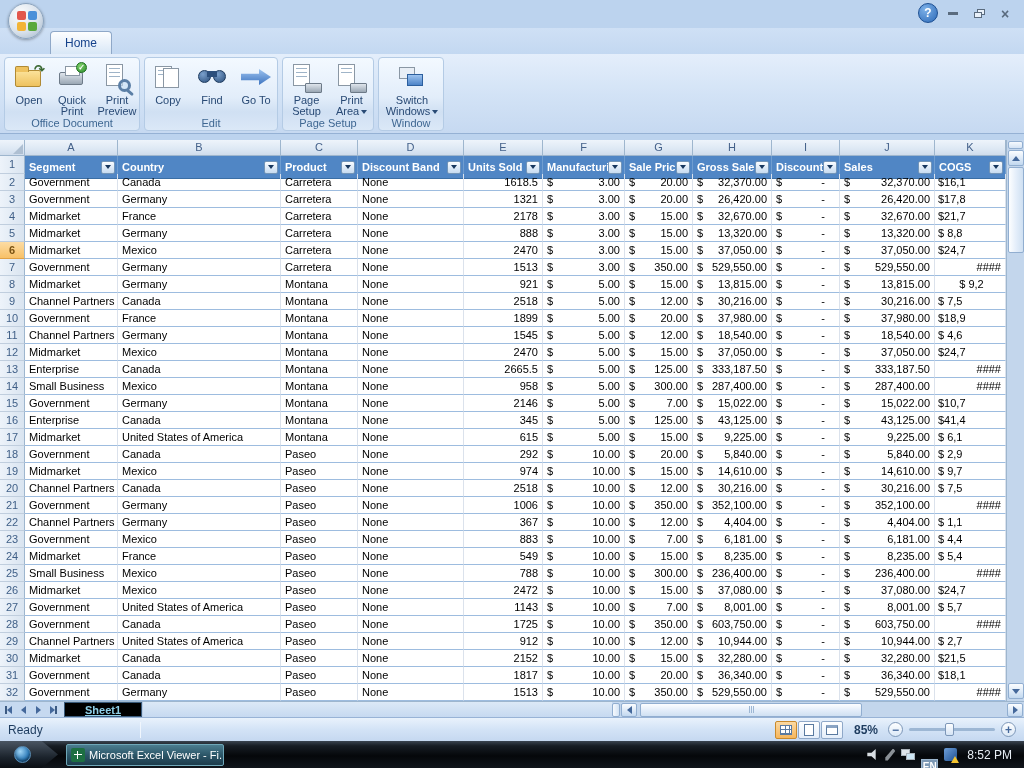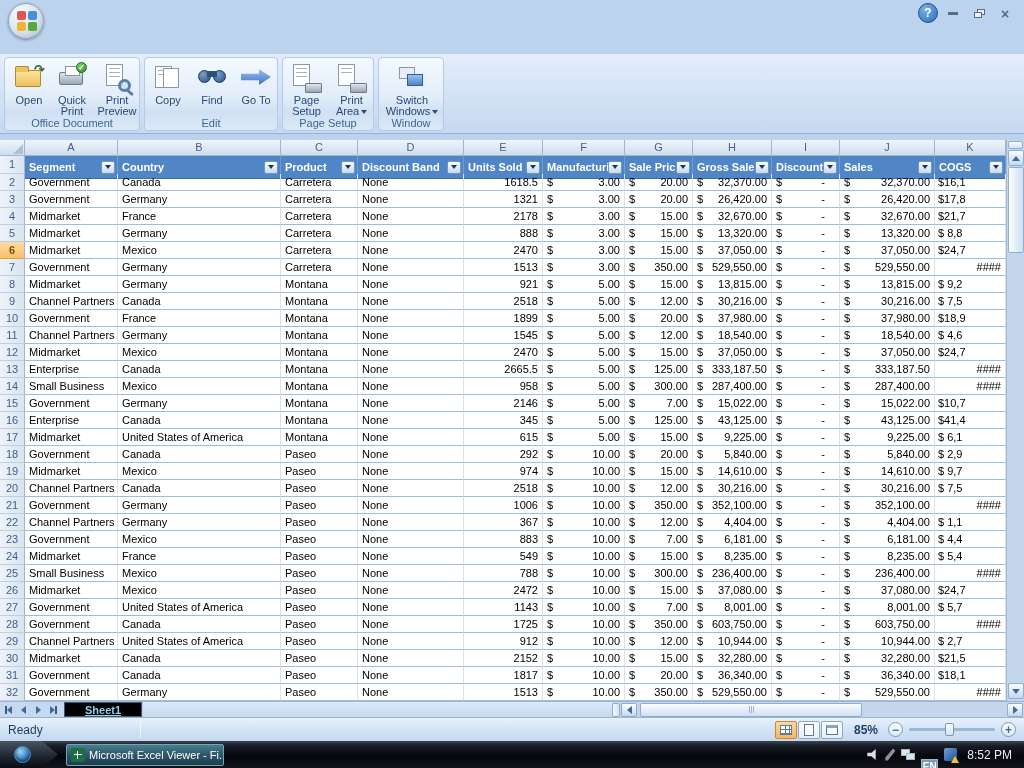--- a/index.html
+++ b/index.html
@@ -202,20 +202,23 @@
 
 <div id="screen">
 
   <div id="office-orb">
     <span class="orb-sq" style="left:8px;top:7px;background:#e2574c"></span>
     <span class="orb-sq" style="left:19px;top:7px;background:#4a90d9"></span>
     <span class="orb-sq" style="left:8px;top:18px;background:#f2b437"></span>
     <span class="orb-sq" style="left:19px;top:18px;background:#5aa83c"></span>
   </div>
 
+  <div id="tabstrip">
+    <div id="home-tab">Home</div>
+  </div>
   <div id="help-btn">?</div>
   <div class="winctl" id="min-btn">
       <span class="glyph-min"></span>
     </div>
   <div class="winctl" id="restore-btn">
     <span class="glyph-restore">
         <span class="b b1"></span>
         <span class="b b2"></span>
       </span>
   </div>
@@ -495,21 +498,21 @@
         <div class="gc ctext" style="width: 93px;">Midmarket</div>
         <div class="gc ctext" style="width: 163px;">Germany</div>
         <div class="gc ctext" style="width: 77px;">Montana</div>
         <div class="gc ctext" style="width: 106px;">None</div>
         <div class="gc cnum" style="width: 79px;">921</div>
         <div class="gc cacct" style="width: 82px;"><span>$</span><span>5.00</span></div>
         <div class="gc cacct" style="width: 68px;"><span>$</span><span>15.00</span></div>
         <div class="gc cacct" style="width: 79px;"><span>$</span><span>13,815.00</span></div>
         <div class="gc cdash" style="width: 68px;"><span>$</span><span>-</span></div>
         <div class="gc cacct" style="width: 95px;"><span>$</span><span>13,815.00</span></div>
-        <div class="gc ccogs" style="width: 71px;">$ 9,2</div>
+        <div class="gc ccogs" style="width: 71px; text-align: center;">$ 9,2</div>
       </div>
       <div class="grow drow">
         <div class="rowhdr">9</div>
         <div class="gc ctext" style="width: 93px;">Channel Partners</div>
         <div class="gc ctext" style="width: 163px;">Canada</div>
         <div class="gc ctext" style="width: 77px;">Montana</div>
         <div class="gc ctext" style="width: 106px;">None</div>
         <div class="gc cnum" style="width: 79px;">2518</div>
         <div class="gc cacct" style="width: 82px;"><span>$</span><span>5.00</span></div>
         <div class="gc cacct" style="width: 68px;"><span>$</span><span>12.00</span></div>

